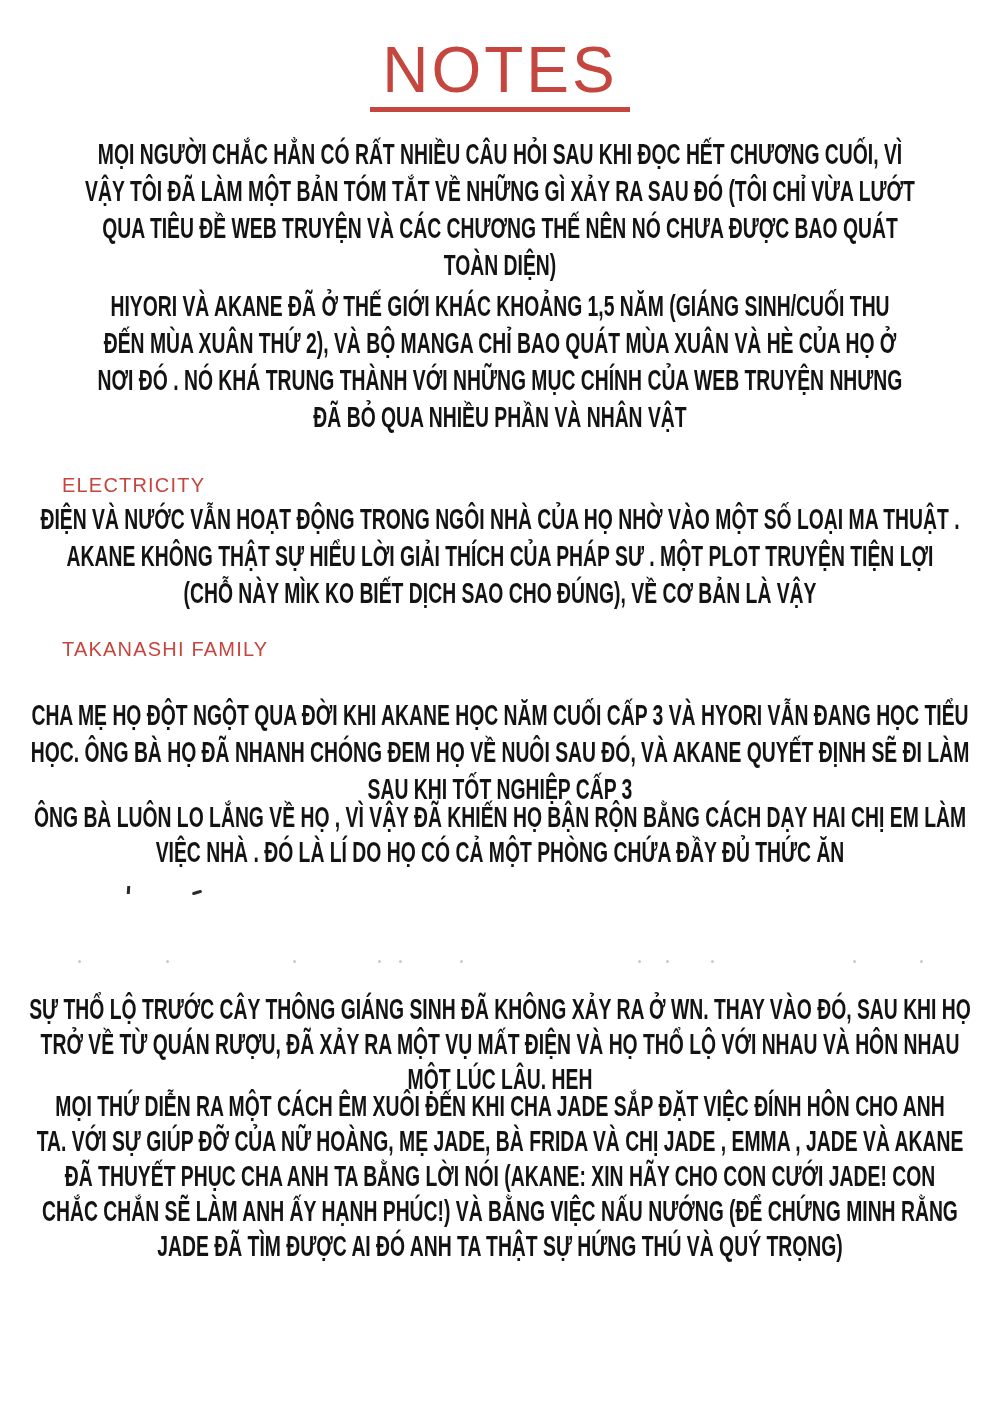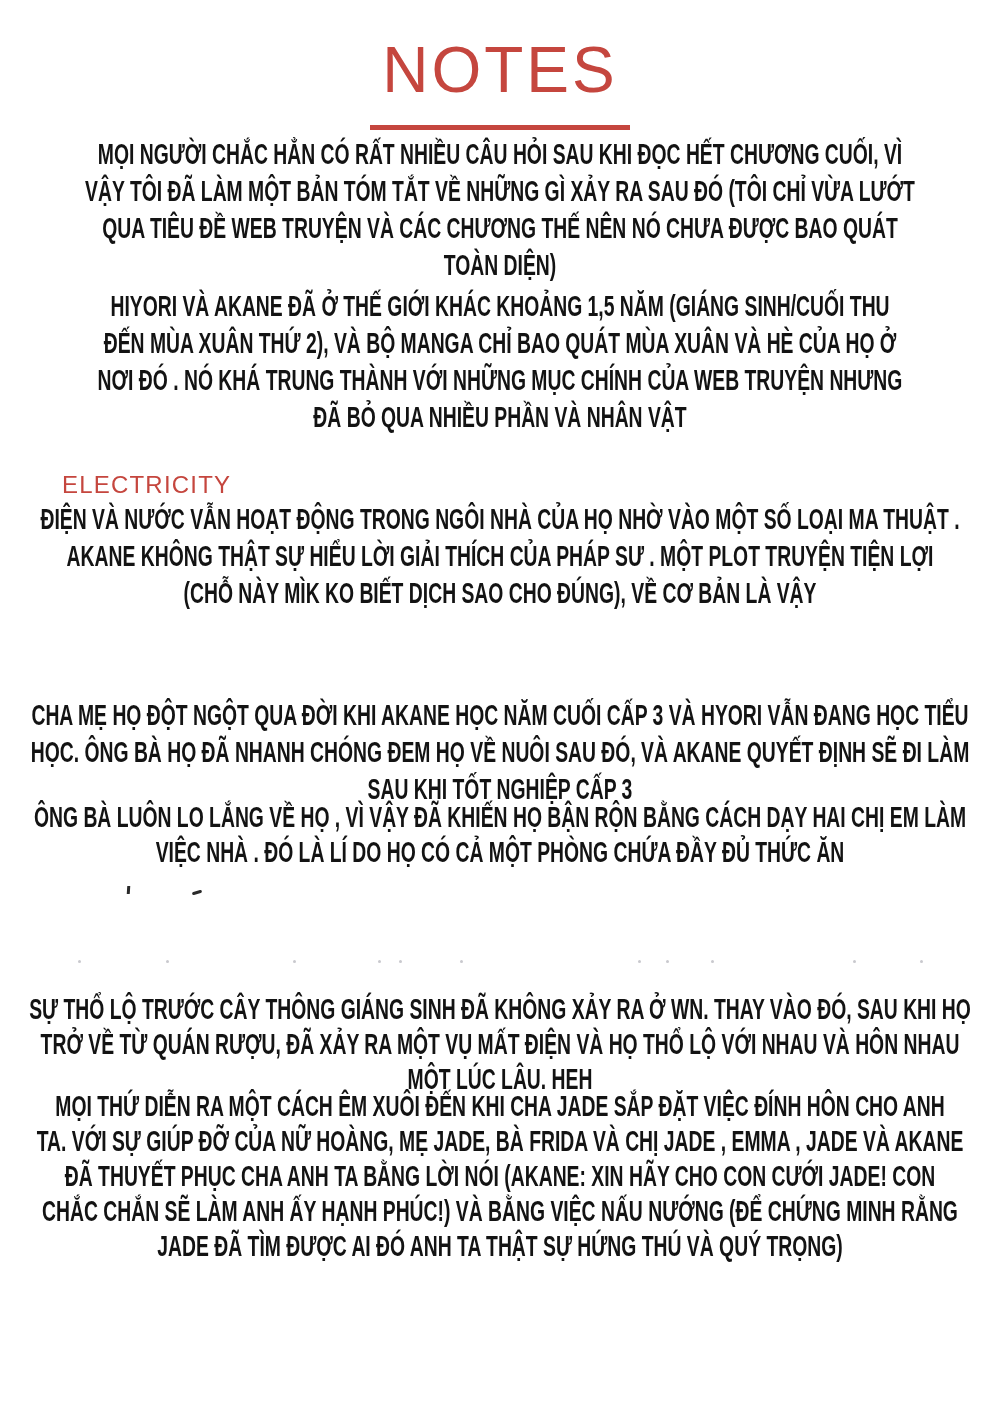--- a/index.html
+++ b/index.html
@@ -20,42 +20,42 @@
     text-align: center;
   }
   .title {
     display: inline-block;
     font-family: "Liberation Sans", sans-serif;
     font-weight: 400;
     font-size: 64px; line-height: 68px;
     letter-spacing: 3px;
     color: #c5463e;
     border-bottom: 5px solid #c5463e;
-    padding: 0 12px 21px 12px;
+    padding: 0 12px 3px 12px;
   }
   
   .comic {
     position: absolute;
     left: 50%; width: 1500px; margin-left: -750px;
     transform: scaleX(0.667);
     transform-origin: 50% 0;
     text-align: center;
     white-space: pre-line;
     font-family: "Liberation Sans", "DejaVu Sans", sans-serif;
     font-weight: 700;
     font-size: 29px; line-height: 37px;
     color: #131313;
   }
   .lh35 { line-height: 35px; }
   
   .sec-h {
     position: absolute; left: 62px;
     font-family: "Liberation Sans", sans-serif;
     font-weight: 400;
-    font-size: 24px; line-height: 26px;
+    font-size: 20px; line-height: 26px;
     letter-spacing: 1.2px;
     color: #c5463e;
   }
   
   #intro-p1 { top: 136px; }
   #intro-p2 { top: 288px; }
   #h-electricity { top: 472px; }
   #electricity-p1 { top: 501px; }
   #h-takanashi { top: 636px; }
   #takanashi-p1 { top: 697px; }
@@ -92,20 +92,21 @@
 ĐẾN MÙA XUÂN THỨ 2), VÀ BỘ MANGA CHỈ BAO QUÁT MÙA XUÂN VÀ HÈ CỦA HỌ Ở
 NƠI ĐÓ . NÓ KHÁ TRUNG THÀNH VỚI NHỮNG MỤC CHÍNH CỦA WEB TRUYỆN NHƯNG
 ĐÃ BỎ QUA NHIỀU PHẦN VÀ NHÂN VẬT</div>
 
   <div class="sec-h" id="h-electricity">ELECTRICITY</div>
 
   <div class="comic" id="electricity-p1">ĐIỆN VÀ NƯỚC VẪN HOẠT ĐỘNG TRONG NGÔI NHÀ CỦA HỌ NHỜ VÀO MỘT SỐ LOẠI MA THUẬT .
 AKANE KHÔNG THẬT SỰ HIỂU LỜI GIẢI THÍCH CỦA PHÁP SƯ . MỘT PLOT TRUYỆN TIỆN LỢI
 (CHỖ NÀY MÌK KO BIẾT DỊCH SAO CHO ĐÚNG), VỀ CƠ BẢN LÀ VẬY</div>
 
+  <div class="sec-h" id="h-takanashi">TAKANASHI FAMILY</div>
 
   <div class="comic" id="takanashi-p1">CHA MẸ HỌ ĐỘT NGỘT QUA ĐỜI KHI AKANE HỌC NĂM CUỐI CẤP 3 VÀ HYORI VẪN ĐANG HỌC TIỂU
 HỌC. ÔNG BÀ HỌ ĐÃ NHANH CHÓNG ĐEM HỌ VỀ NUÔI SAU ĐÓ, VÀ AKANE QUYẾT ĐỊNH SẼ ĐI LÀM
 SAU KHI TỐT NGHIỆP CẤP 3</div>
 
   <div class="comic lh35" id="takanashi-p2">ÔNG BÀ LUÔN LO LẮNG VỀ HỌ , VÌ VẬY ĐÃ KHIẾN HỌ BẬN RỘN BẰNG CÁCH DẠY HAI CHỊ EM LÀM
 VIỆC NHÀ . ĐÓ LÀ LÍ DO HỌ CÓ CẢ MỘT PHÒNG CHỨA ĐẦY ĐỦ THỨC ĂN</div>
 
   <span class="artifact" id="artifact-tick-1"></span>
   <span class="artifact" id="artifact-tick-2"></span>

